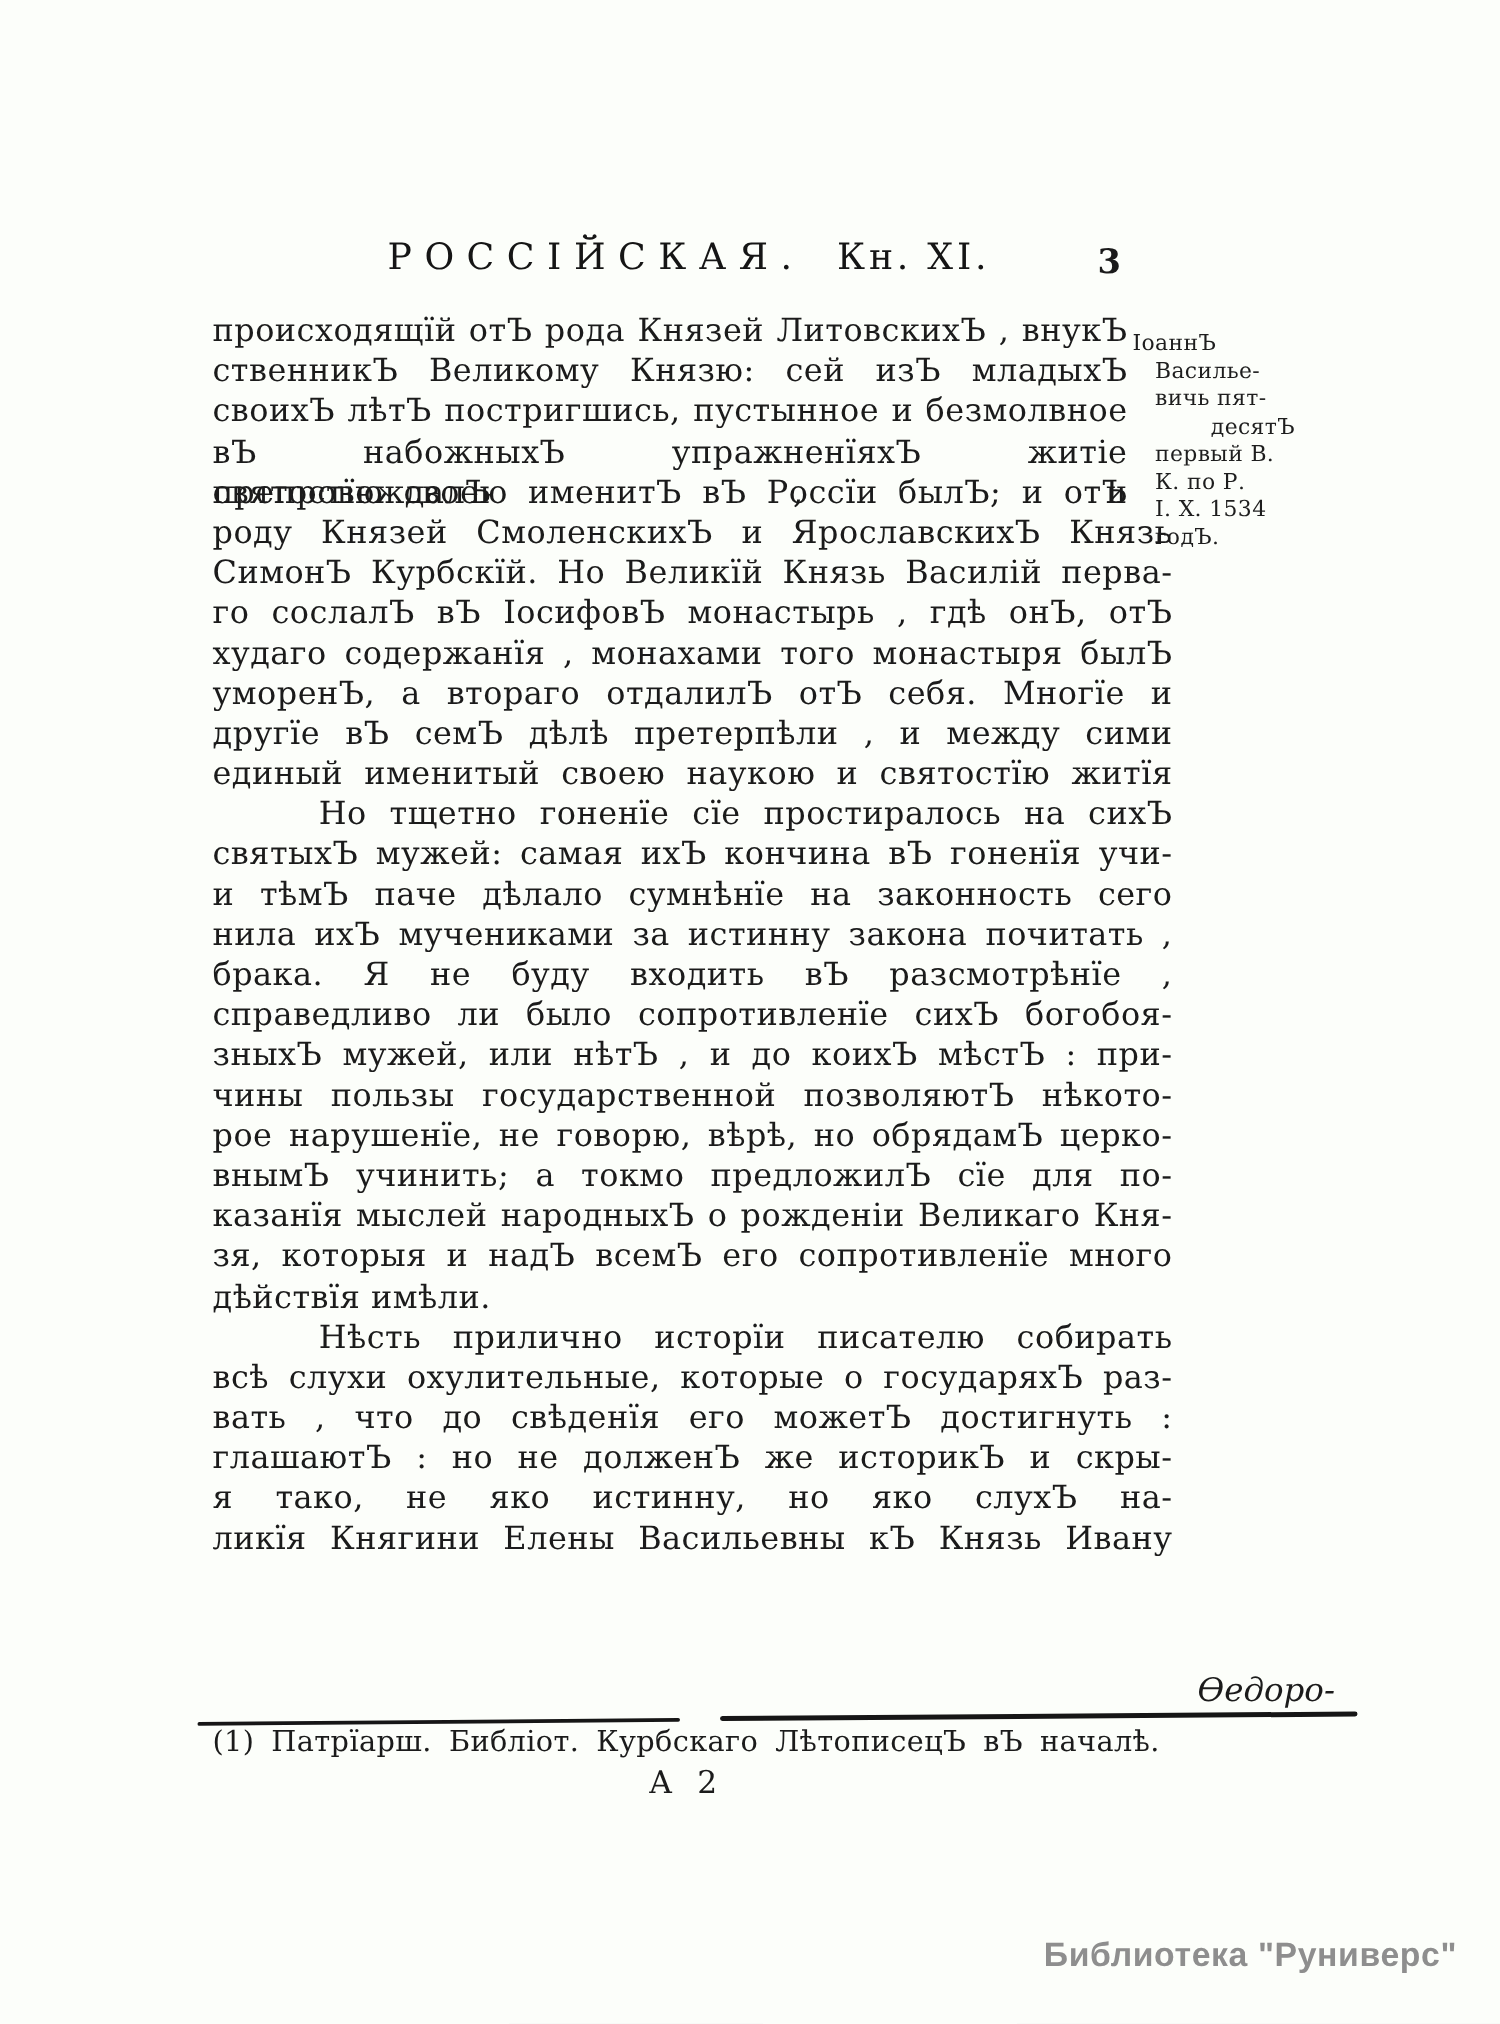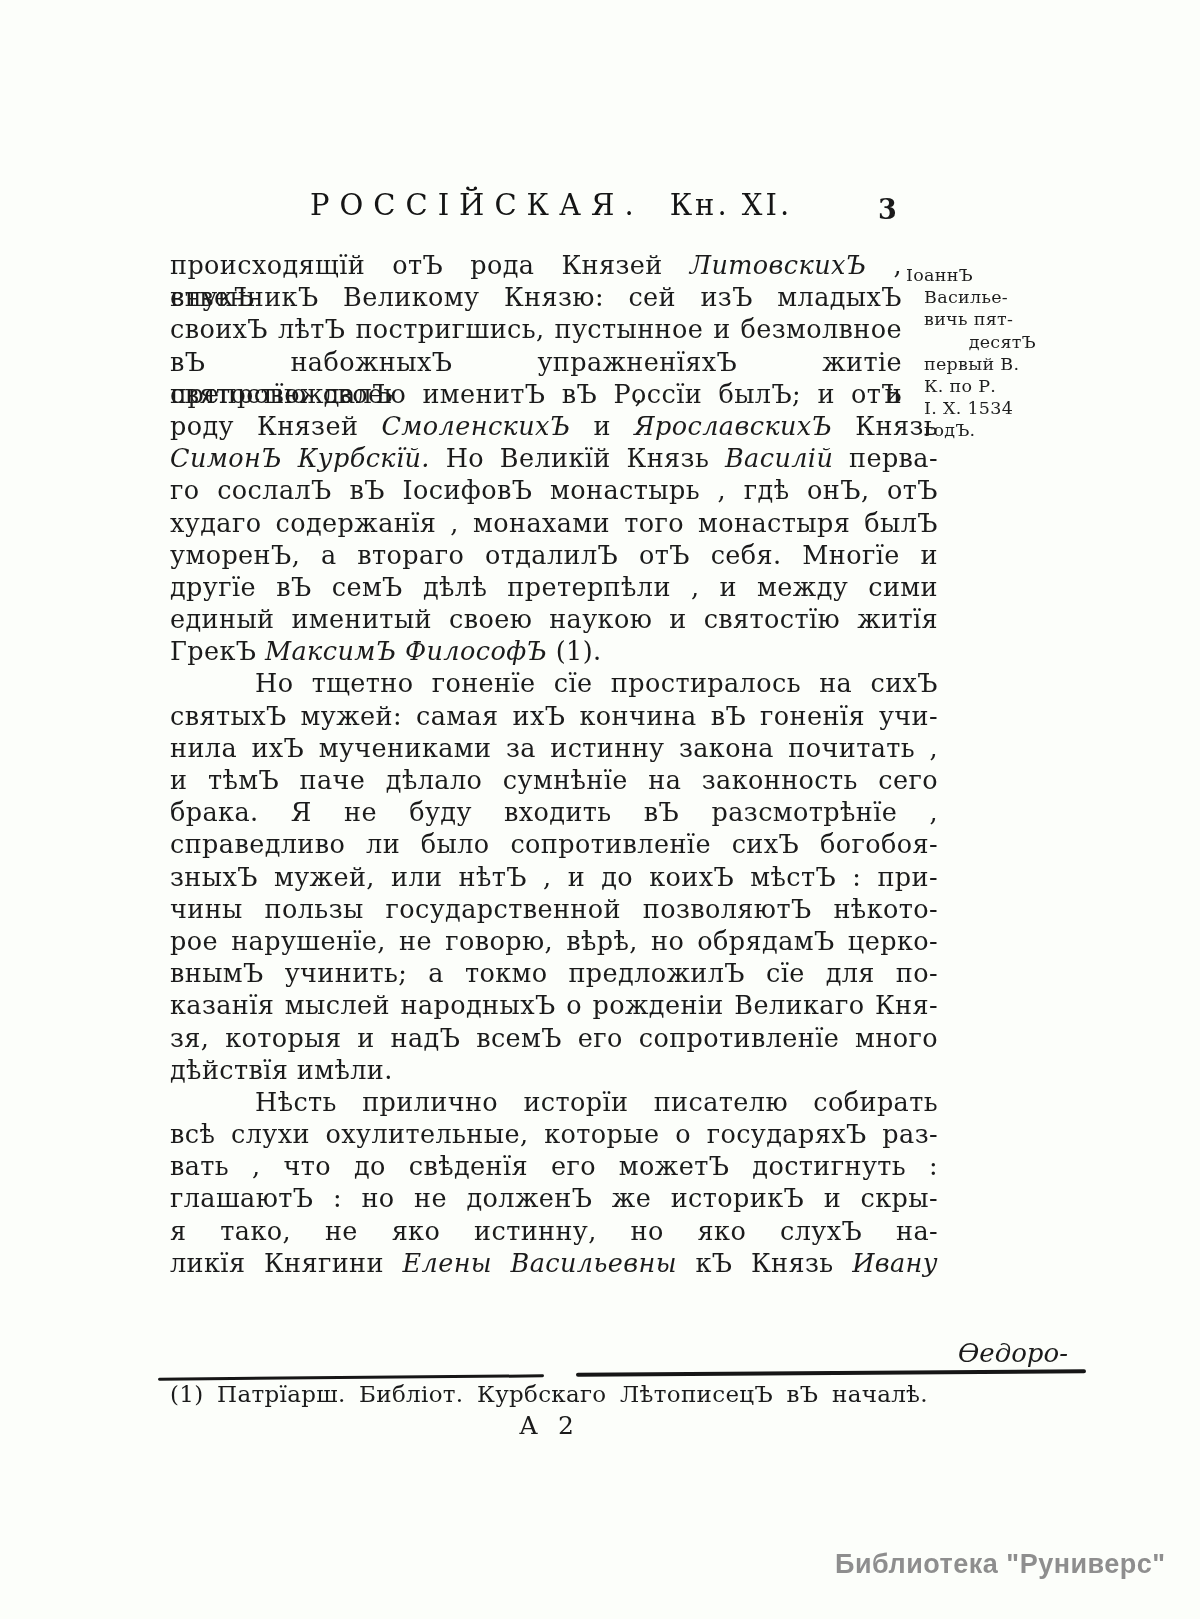--- a/index.html
+++ b/index.html
@@ -24,21 +24,21 @@
   .side-line:nth-child(4){margin-left:2px;text-align:right;}
   
   .body-text{position:absolute;left:170px;top:249px;width:768px;
     font-size:25.5px;letter-spacing:0.4px;color:#1b1b1b;}
   .line{height:32.2px;line-height:32.2px;white-space:nowrap;
     text-align:justify;text-align-last:justify;text-justify:inter-word;
     white-space:normal;overflow:visible;}
   .line.narrow{padding-right:36px;}
   .line.indent{padding-left:85px;}
   .line.flush{text-align-last:left;}
-  .it{font-style:italic;}
+  .it{}
   
   .signature{position:absolute;left:519px;top:1411px;font-size:25px;word-spacing:12px;color:#1b1b1b;}
   .catchword{position:absolute;left:958px;top:1338px;font-size:26px;font-style:italic;color:#1b1b1b;}
   
   .rule{position:absolute;background:#161616;height:3px;border-radius:2px;}
   .rule-left{left:158px;top:1376px;width:386px;transform:rotate(-0.5deg);}
   .rule-right{left:576px;top:1371px;width:510px;height:4px;transform:rotate(-0.4deg);}
   
   .footnote{position:absolute;left:170px;top:1381px;width:820px;
     font-size:23px;letter-spacing:0.3px;word-spacing:6px;color:#1b1b1b;white-space:nowrap;}
@@ -75,25 +75,24 @@
       <div class="line narrow"><span>своихЪ лѣтЪ постригшись, пустынное и безмолвное</span></div>
       <div class="line narrow"><span>вЪ набожныхЪ упражненїяхЪ житіе препровождалЪ , и</span></div>
       <div class="line narrow"><span>святостїю своею именитЪ вЪ Россїи былЪ; и отЪ</span></div>
       <div class="line"><span>роду Князей </span><span class="it">СмоленскихЪ</span><span> и </span><span class="it">ЯрославскихЪ</span><span> Князь</span></div>
       <div class="line"><span class="it">СимонЪ Курбскїй.</span><span> Но Великїй Князь </span><span class="it">Василій</span><span> перва-</span></div>
       <div class="line"><span>го сослалЪ вЪ ІосифовЪ монастырь , гдѣ онЪ, отЪ</span></div>
       <div class="line"><span>худаго содержанїя , монахами того монастыря былЪ</span></div>
       <div class="line"><span>уморенЪ, а втораго отдалилЪ отЪ себя. Многїе и</span></div>
       <div class="line"><span>другїе вЪ семЪ дѣлѣ претерпѣли , и между сими</span></div>
       <div class="line"><span>единый именитый своею наукою и святостїю житїя</span></div>
-      <div class="line flush"><span>ГрекЪ </span><span class="it">МаксимЪ ФилософЪ</span><span> (1).</span></div>
       <div class="line indent"><span>Но тщетно гоненїе сїе простиралось на сихЪ</span></div>
       <div class="line"><span>святыхЪ мужей: самая ихЪ кончина вЪ гоненїя учи-</span></div>
+      <div class="line"><span>и тѣмЪ паче дѣлало сумнѣнїе на законность сего</span></div>
       <div class="line"><span>нила ихЪ мучениками за истинну закона почитать ,</span></div>
-      <div class="line"><span>и тѣмЪ паче дѣлало сумнѣнїе на законность сего</span></div>
       <div class="line"><span>брака. Я не буду входить вЪ разсмотрѣнїе ,</span></div>
       <div class="line"><span>справедливо ли было сопротивленїе сихЪ богобоя-</span></div>
       <div class="line"><span>зныхЪ мужей, или нѣтЪ , и до коихЪ мѣстЪ : при-</span></div>
       <div class="line"><span>чины пользы государственной позволяютЪ нѣкото-</span></div>
       <div class="line"><span>рое нарушенїе, не говорю, вѣрѣ, но обрядамЪ церко-</span></div>
       <div class="line"><span>внымЪ учинить; а токмо предложилЪ сїе для по-</span></div>
       <div class="line"><span>казанїя мыслей народныхЪ о рожденіи Великаго Кня-</span></div>
       <div class="line"><span>зя, которыя и надЪ всемЪ его сопротивленїе много</span></div>
       <div class="line flush"><span>дѣйствїя имѣли.</span></div>
       <div class="line indent"><span>Нѣсть прилично исторїи писателю собирать</span></div>

